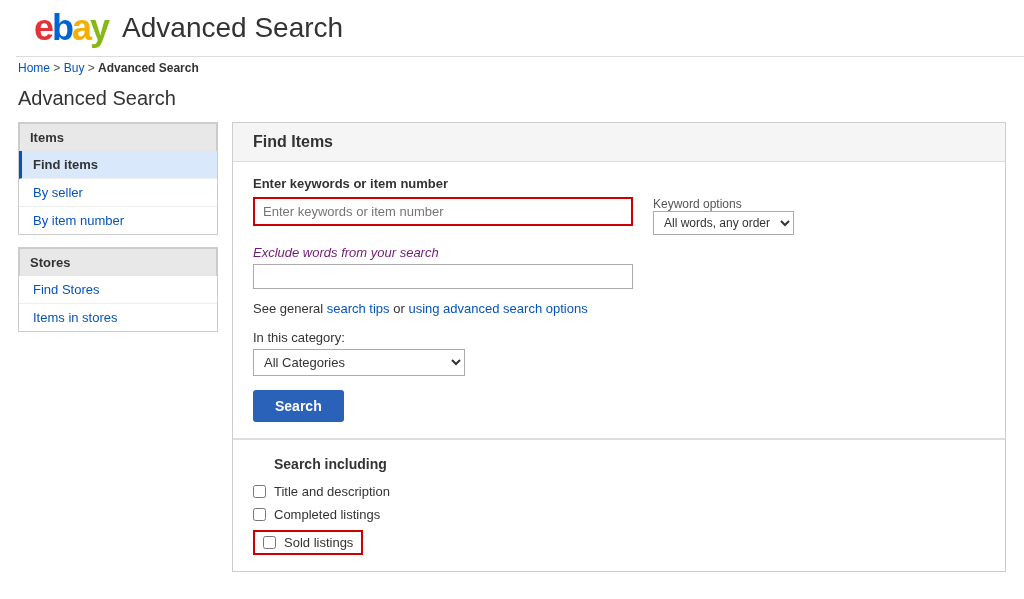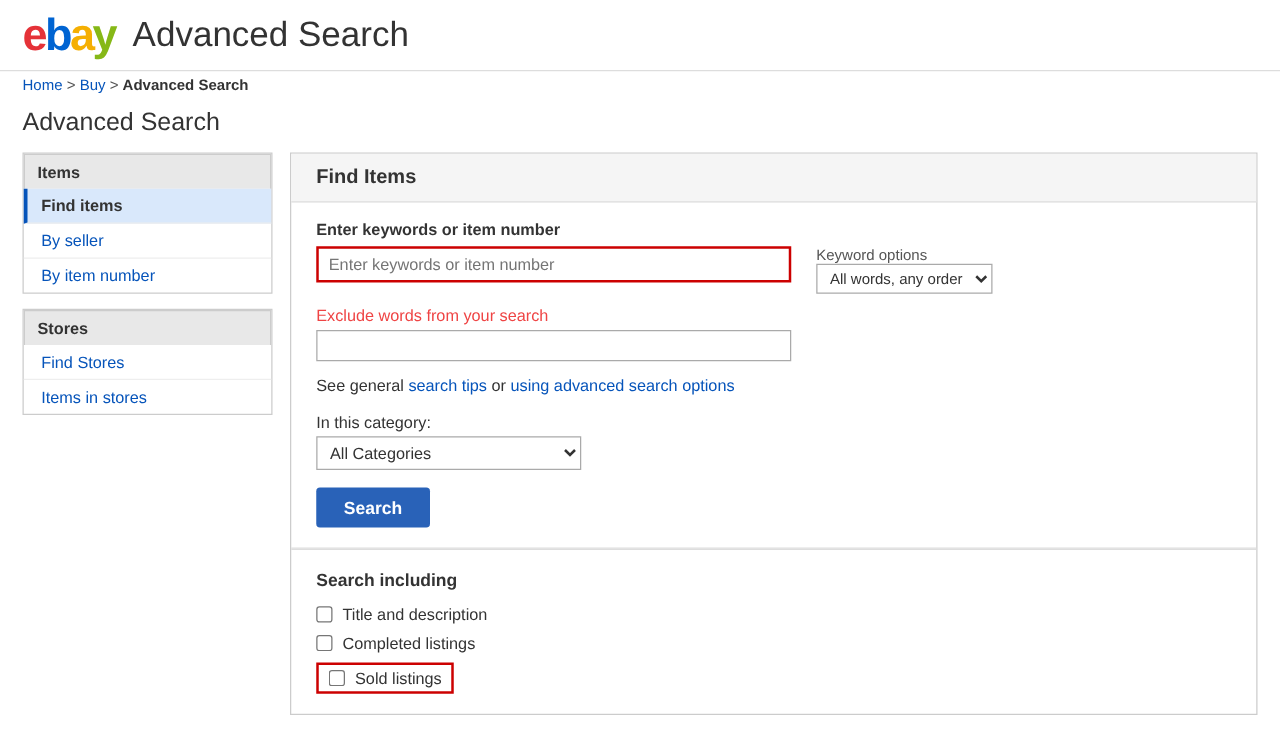--- a/index.html
+++ b/index.html
@@ -10,20 +10,21 @@
       background: #fff;
     }
 
     
     .header {
       display: flex;
       align-items: center;
       padding: 10px 18px;
       border-bottom: 1px solid #ddd;
       background: #fff;
+      margin-left: 16px;
     }
     .ebay-logo {
       font-size: 36px;
       font-weight: bold;
       letter-spacing: -2px;
       margin-right: 14px;
       line-height: 1;
     }
     .ebay-logo span:nth-child(1) { color: #e53238; }
     .ebay-logo span:nth-child(2) { color: #0064d2; }
@@ -169,23 +170,24 @@
       padding: 3px 6px;
       font-size: 12px;
       border: 1px solid #aaa;
       background: #fff;
       color: #333;
       cursor: pointer;
     }
 
     .exclude-label {
       font-size: 13px;
-      color: #ef4444;
+      color: #701a75;
       margin-bottom: 4px;
       display: block;
+      font-style: italic;
     }
     .exclude-input {
       width: 380px;
       border: 1px solid #aaa;
       padding: 4px 8px;
       font-size: 13px;
       margin-bottom: 12px;
     }
 
     .search-tips-row {
@@ -235,20 +237,21 @@
 
     
     .search-including-section {
       padding: 16px 20px;
     }
     .search-including-title {
       font-size: 14px;
       font-weight: bold;
       color: #333;
       margin-bottom: 12px;
+      margin-left: 21px;
     }
     .checkbox-row {
       display: flex;
       align-items: center;
       gap: 8px;
       margin-bottom: 8px;
     }
     .checkbox-row input[type="checkbox"] {
       margin: 0;
       cursor: pointer;

